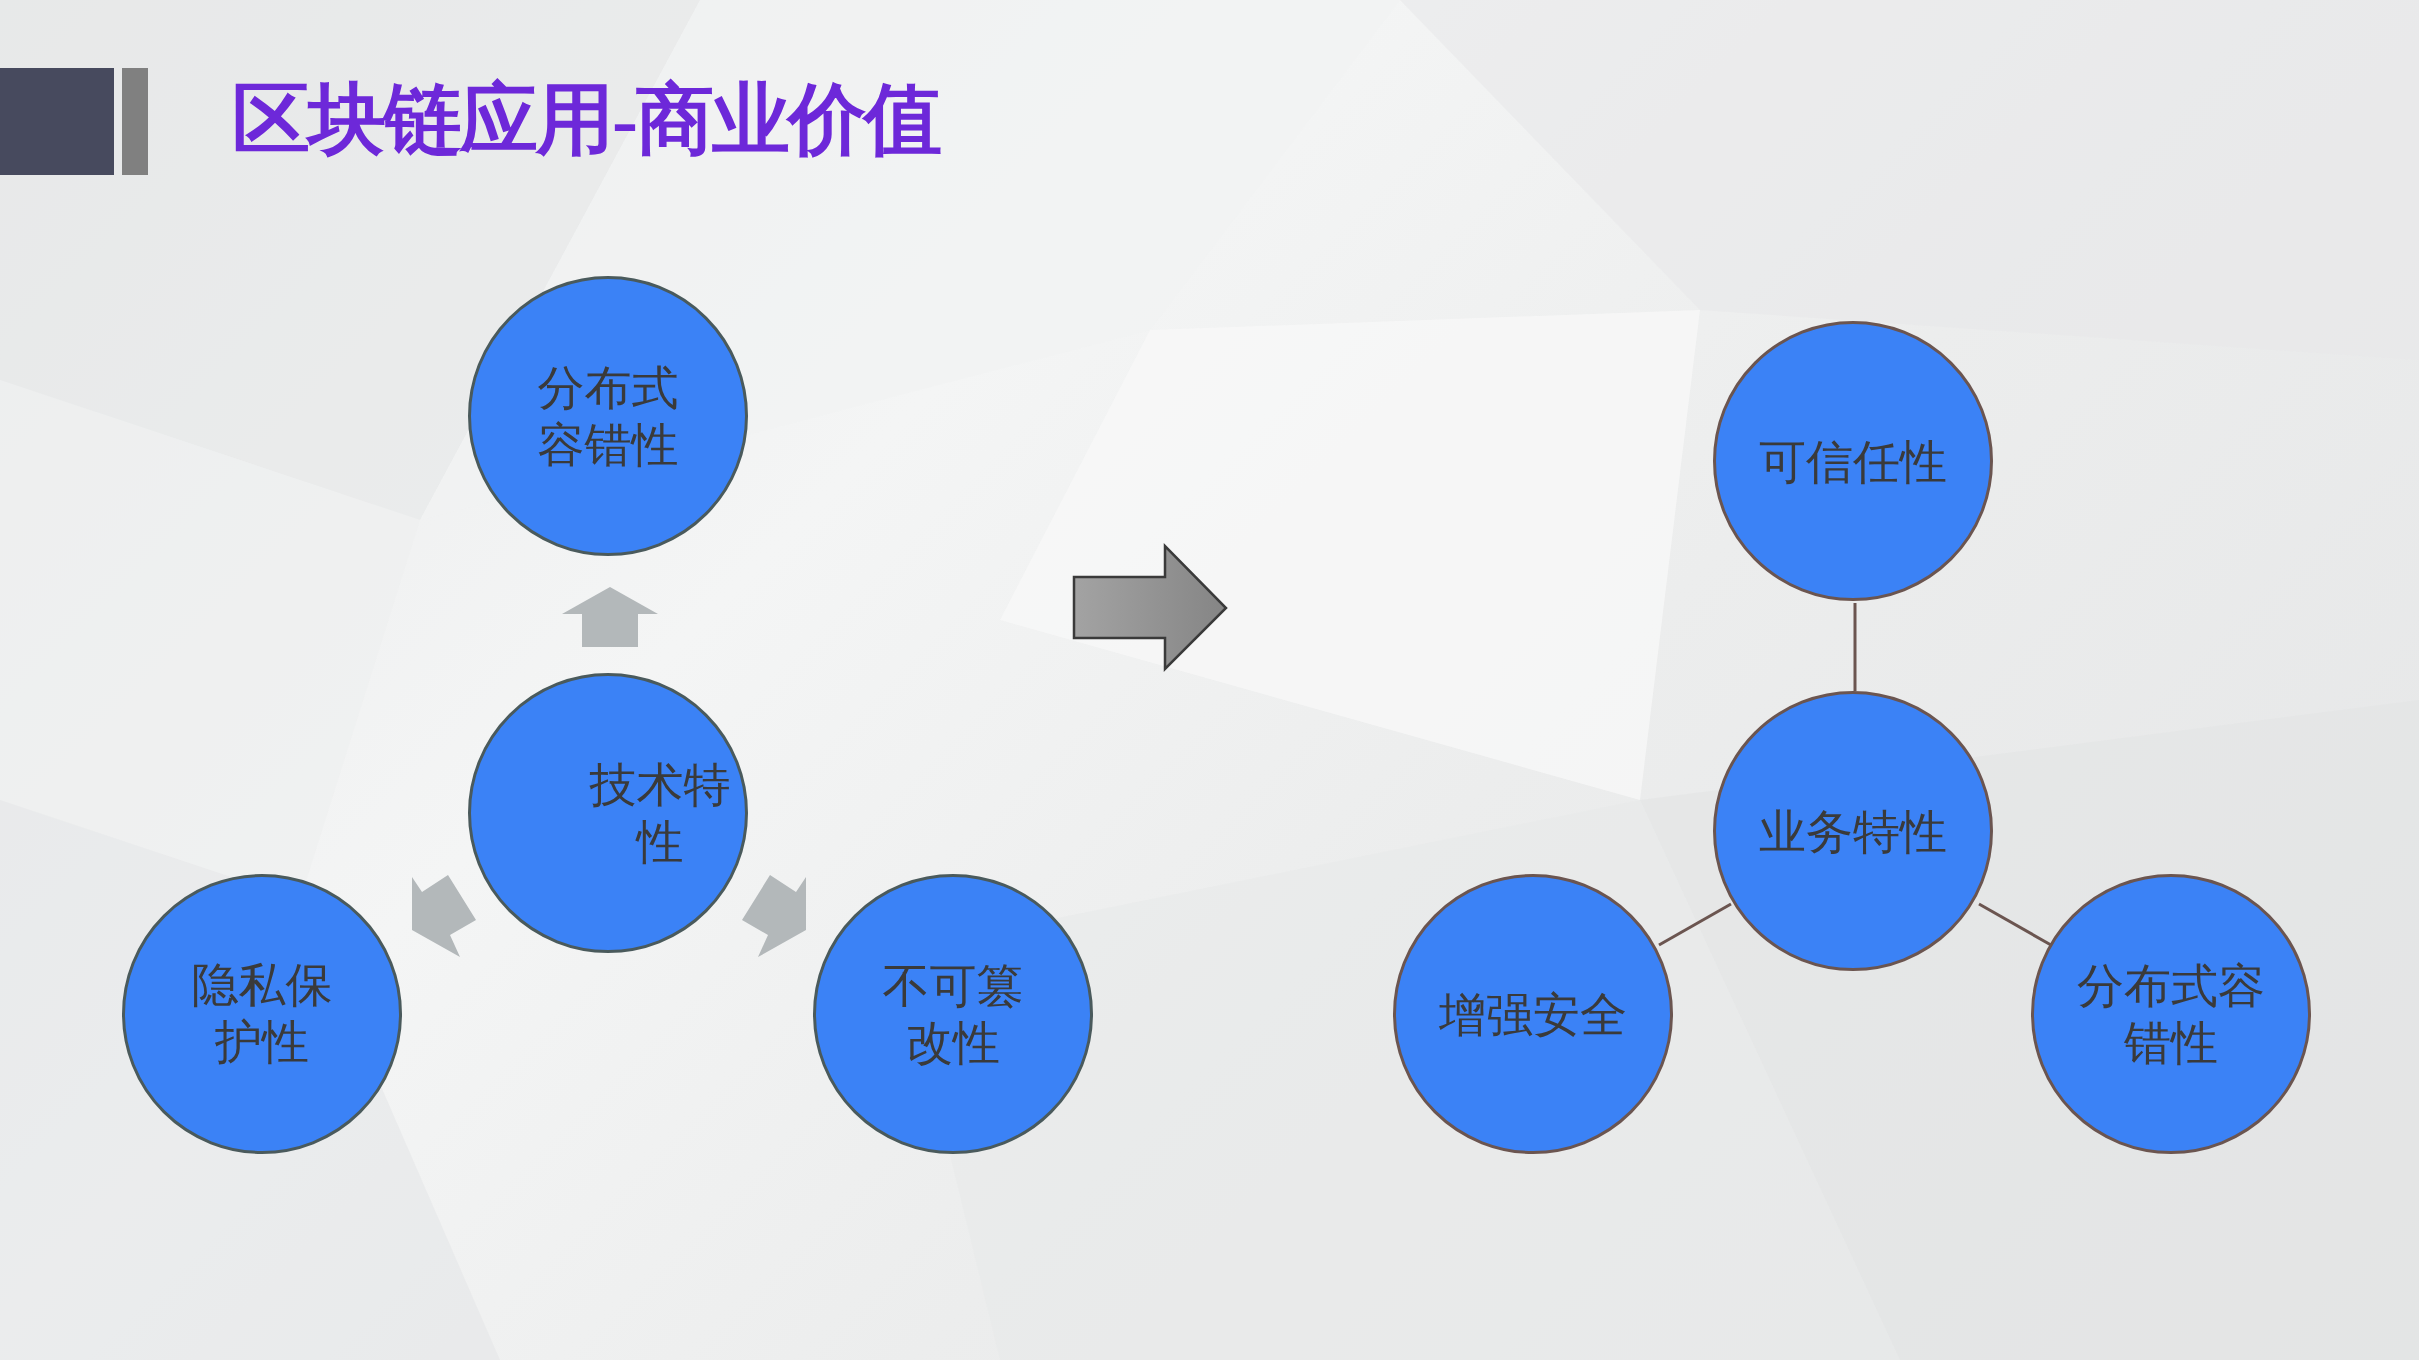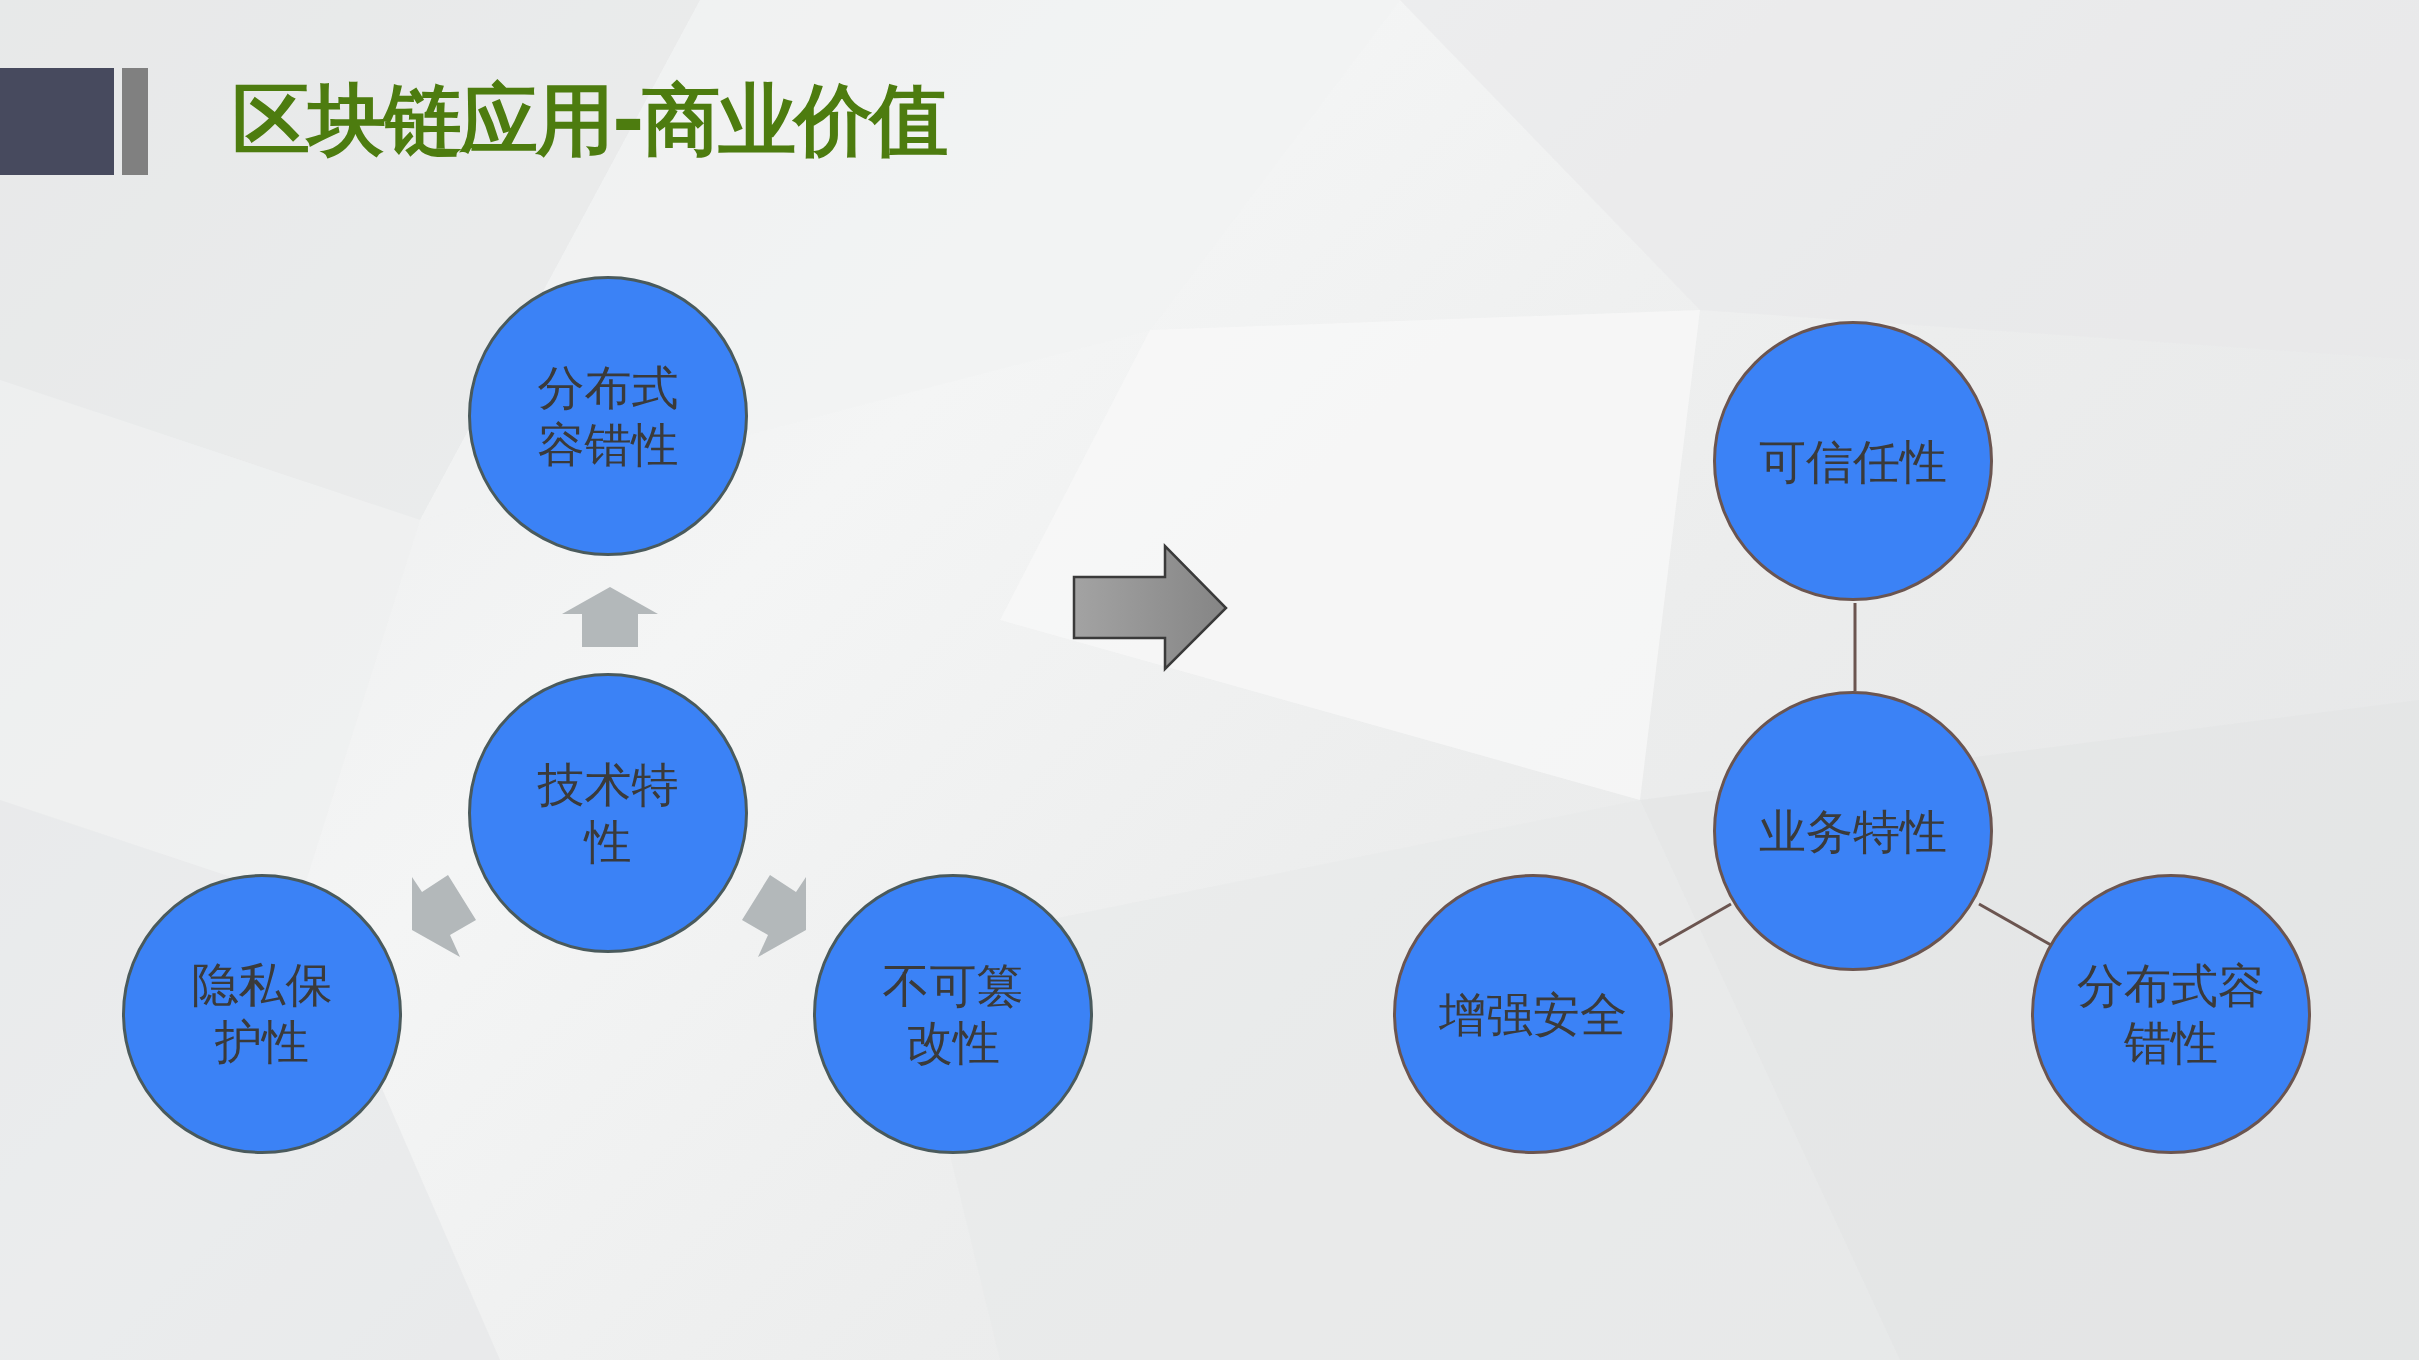--- a/index.html
+++ b/index.html
@@ -2,22 +2,22 @@
 <html><head>
 <meta charset="utf-8">
 <style>
   html,body{margin:0;padding:0;}
   body{width:2419px;height:1360px;overflow:hidden;position:relative;
     font-family:"DejaVu Sans","Liberation Sans",sans-serif;
     background:linear-gradient(135deg,#e9eaeb 0%,#f4f5f5 35%,#eceded 60%,#e4e5e6 100%);}
   .bg{position:absolute;inset:0;}
   .hdr-block{position:absolute;left:0;top:68px;width:114px;height:107px;background:#474a5e;}
   .hdr-bar{position:absolute;left:122px;top:68px;width:26px;height:107px;background:#808080;}
-  .title{position:absolute;left:232px;top:70px;font-size:78px;font-weight:bold;color:#4d7c0f;
-    letter-spacing:-2px;line-height:100px;white-space:nowrap;}
+  .title{position:absolute;left:232px;top:70px;font-size:78px;font-weight:bold;color:#6d28d9;
+    letter-spacing:-2px;line-height:100px;white-space:nowrap;font-family:Liberation Serif, serif;}
   .circle{position:absolute;width:280px;height:280px;border-radius:50%;background:#3b82f6;
     display:flex;align-items:center;justify-content:center;text-align:center;box-sizing:border-box;}
   .circle.tech{border:3px solid #4a5a5c;}
   .circle.biz{border:3px solid #6b5550;}
   .circle span{font-size:47px;color:#3a3a3a;line-height:57px;display:block;max-width:170px;}
   .circle.biz span{max-width:210px;}
   svg.overlay{position:absolute;left:0;top:0;}
 </style>
 </head>
 <body>
@@ -59,21 +59,21 @@
   <g stroke="#6b5550" stroke-width="3">
     <line x1="1855" y1="603" x2="1855" y2="691"></line>
     <line x1="1731" y1="904" x2="1659" y2="945"></line>
     <line x1="1979" y1="904" x2="2051" y2="945"></line>
   </g>
 </svg>
 
 <div class="circle tech" style="left:468px;top:276px;">
   <span>分布式容错性</span>
 </div>
-<div class="circle tech" style="left:468px;top:673px;">
+<div class="circle tech" style="left:468px;top:673px;justify-content:flex-end;">
   <span>技术特性</span>
 </div>
 <div class="circle tech" style="left:122px;top:874px;font-family:Liberation Serif, serif;">
   <span>隐私保护性</span>
 </div>
 <div class="circle tech" style="left:813px;top:874px;">
   <span>不可篡改性</span>
 </div>
 
 <div class="circle biz" style="left:1713px;top:321px;">

